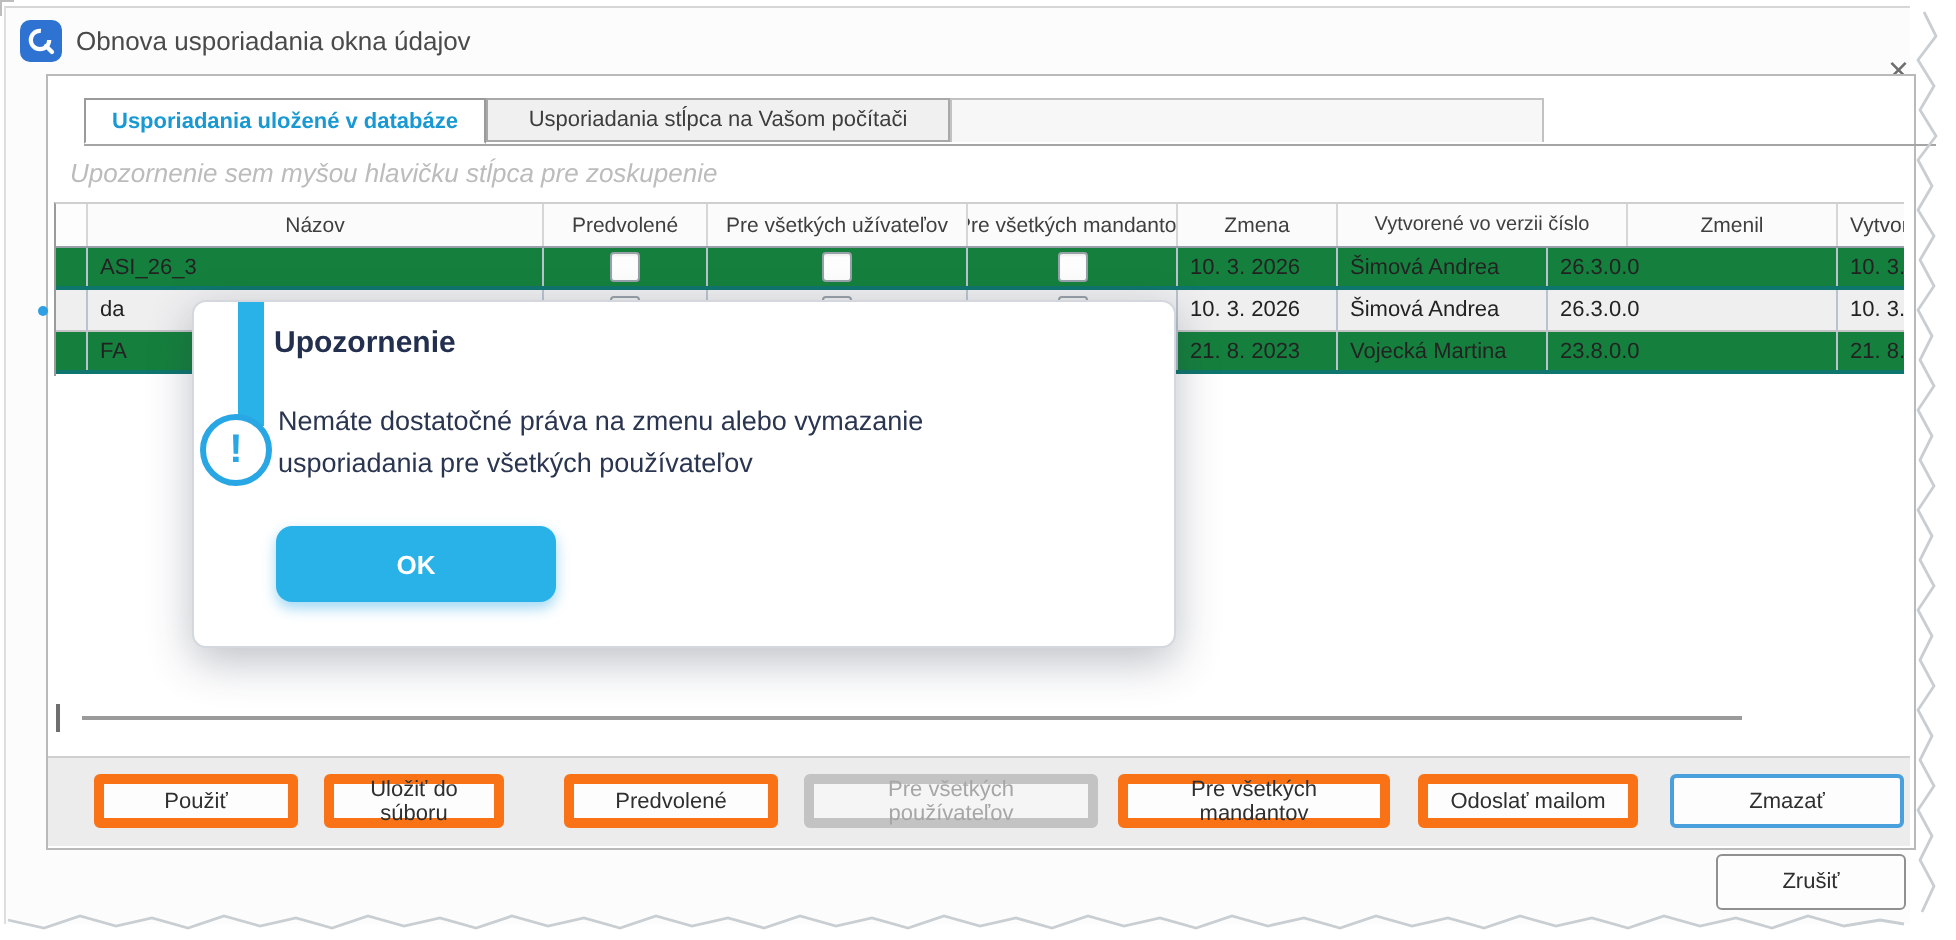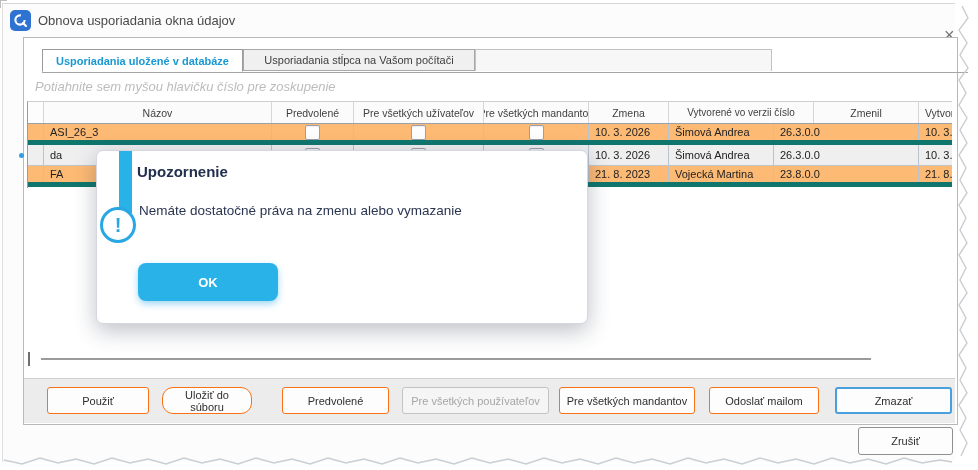--- a/index.html
+++ b/index.html
@@ -47,37 +47,37 @@
   .c-uziv{width:130px;justify-content:center;font-size:10px;}
   .c-mand{width:105px;justify-content:center;font-size:10px;}
   .c-zmena{width:80px;padding-left:6px;}
   .ghead .c-zmena{padding-left:0;justify-content:center;}
   .c-zmenil{width:105px;padding-left:6px;}
   .ghead .c-zmenil{padding-left:0;justify-content:center;}
   .c-verzia{width:145px;padding-left:6px;}
   .ghead .c-verzia{padding-left:0;justify-content:center;font-size:10px;}
   .c-vytv{width:59px;padding-left:6px;}
   .ghead .c-vytv{padding-left:6px;justify-content:flex-start;}
-  .row-blue{background:#fdba74;border-bottom:5px solid #0f766e;}
+  .row-blue{background:#15803d;border-bottom:2px solid #0f766e;}
   .row-gray{background:#efeff0;border-bottom:1px solid #c3c3c6;}
   .row-blue .gcell,.row-gray .gcell{border-right:1px solid #b9c2cf;}
   .row-blue .c-ind,.row-gray .c-ind{background:inherit;}
   .cb{width:13px;height:13px;border:1px solid #98a0a8;border-radius:2px;background:#fdfdfd;
       box-shadow:inset 0 1px 1px rgba(0,0,0,.06);cursor:pointer;}
   .rowdot{position:absolute;left:16px;top:149px;width:5px;height:5px;border-radius:50%;background:#2e9fe3;}
 
   
   .split-tick{position:absolute;left:4px;top:314px;width:2px;height:14px;background:#6f6f6f;}
   .splitter{position:absolute;left:17px;top:320px;width:830px;height:2px;background:#9b9b9b;cursor:row-resize;}
 
   
   .btnstrip{position:absolute;left:0;top:340px;width:931px;height:44px;background:#ececec;
             border-top:1px solid #cfcfcf;}
   .btn{position:absolute;top:8px;height:27px;box-sizing:border-box;background:#fdfdfd;
-       border:1px solid #f97316;border-radius:3px;font-size:11px;color:#2f2f2f;display:flex;
+       border:5px solid #f97316;border-radius:3px;font-size:11px;color:#2f2f2f;display:flex;
        align-items:center;justify-content:center;cursor:pointer;font-family:inherit;}
   .btn-disabled{background:#f5f5f5;border-color:#c3c3c3;color:#a6a6a6;cursor:default;}
   .btn-default{border:2px solid #4aa0dc;}
 
   .cancel{position:absolute;left:855px;top:423px;width:95px;height:28px;box-sizing:border-box;
           background:#fdfdfd;border:1px solid #909090;border-radius:3px;font-size:11px;color:#2f2f2f;
           display:flex;align-items:center;justify-content:center;cursor:pointer;font-family:inherit;}
 
   
   .modal{position:absolute;left:96px;top:150px;width:490px;height:172px;background:#ffffff;
@@ -121,21 +121,21 @@
     </div>
 
     <div class="groupbox">
 
       <div class="tabs">
         <div class="tab tab-active">Usporiadania uložené v databáze</div>
         <div class="tab tab-idle">Usporiadania stĺpca na Vašom počítači</div>
         <div class="tab tab-stub"></div>
       </div>
 
-      <div class="hint">Potiahnite sem myšou hlavičku číslo pre zoskupenie</div>
+      <div class="hint">Upozornenie sem myšou hlavičku stĺpca pre zoskupenie</div>
 
       <div class="grid">
 
         <div class="grow ghead">
           <div class="gcell c-ind"></div>
           <div class="gcell c-nazov">Názov</div>
           <div class="gcell c-pred">Predvolené</div>
           <div class="gcell c-uziv">Pre všetkých užívateľov</div>
           <div class="gcell c-mand">Pre všetkých mandantov</div>
           <div class="gcell c-zmena">Zmena</div>
@@ -197,37 +197,38 @@
           <div class="gcell c-verzia">23.8.0.0</div>
           <div class="gcell c-vytv">21. 8. 2</div>
         </div>
       </div>
 
       <div class="split-tick"></div>
       <div class="splitter"></div>
 
       <div class="btnstrip">
         <button class="btn" style="left:23px;width:102px;">Použiť</button>
-        <button class="btn" style="left:138px;width:90px;border-radius:11px;">Uložiť do súboru</button>
+        <button class="btn" style="left:138px;width:90px;">Uložiť do súboru</button>
         <button class="btn" style="left:258px;width:107px;">Predvolené</button>
         <button class="btn btn-disabled" style="left:378px;width:147px;">Pre všetkých používateľov</button>
         <button class="btn" style="left:535px;width:136px;">Pre všetkých mandantov</button>
         <button class="btn" style="left:685px;width:110px;">Odoslať mailom</button>
         <button class="btn btn-default" style="left:811px;width:117px;">Zmazať</button>
       </div>
     </div>
 
     <div class="rowdot"></div>
 
     <button class="cancel">Zrušiť</button>
   </div>
 
   <div class="modal">
     <div class="modal-accent"></div>
     <div class="modal-title">Upozornenie</div>
     <div class="warn-icon">!</div>
     <div class="modal-msg">
       <span>Nemáte dostatočné práva na zmenu alebo vymazanie</span><br>
+      <span>usporiadania pre všetkých používateľov</span>
     </div>
     <button class="okbtn">OK</button>
   </div>
 
 </div>
 
 </body></html>

